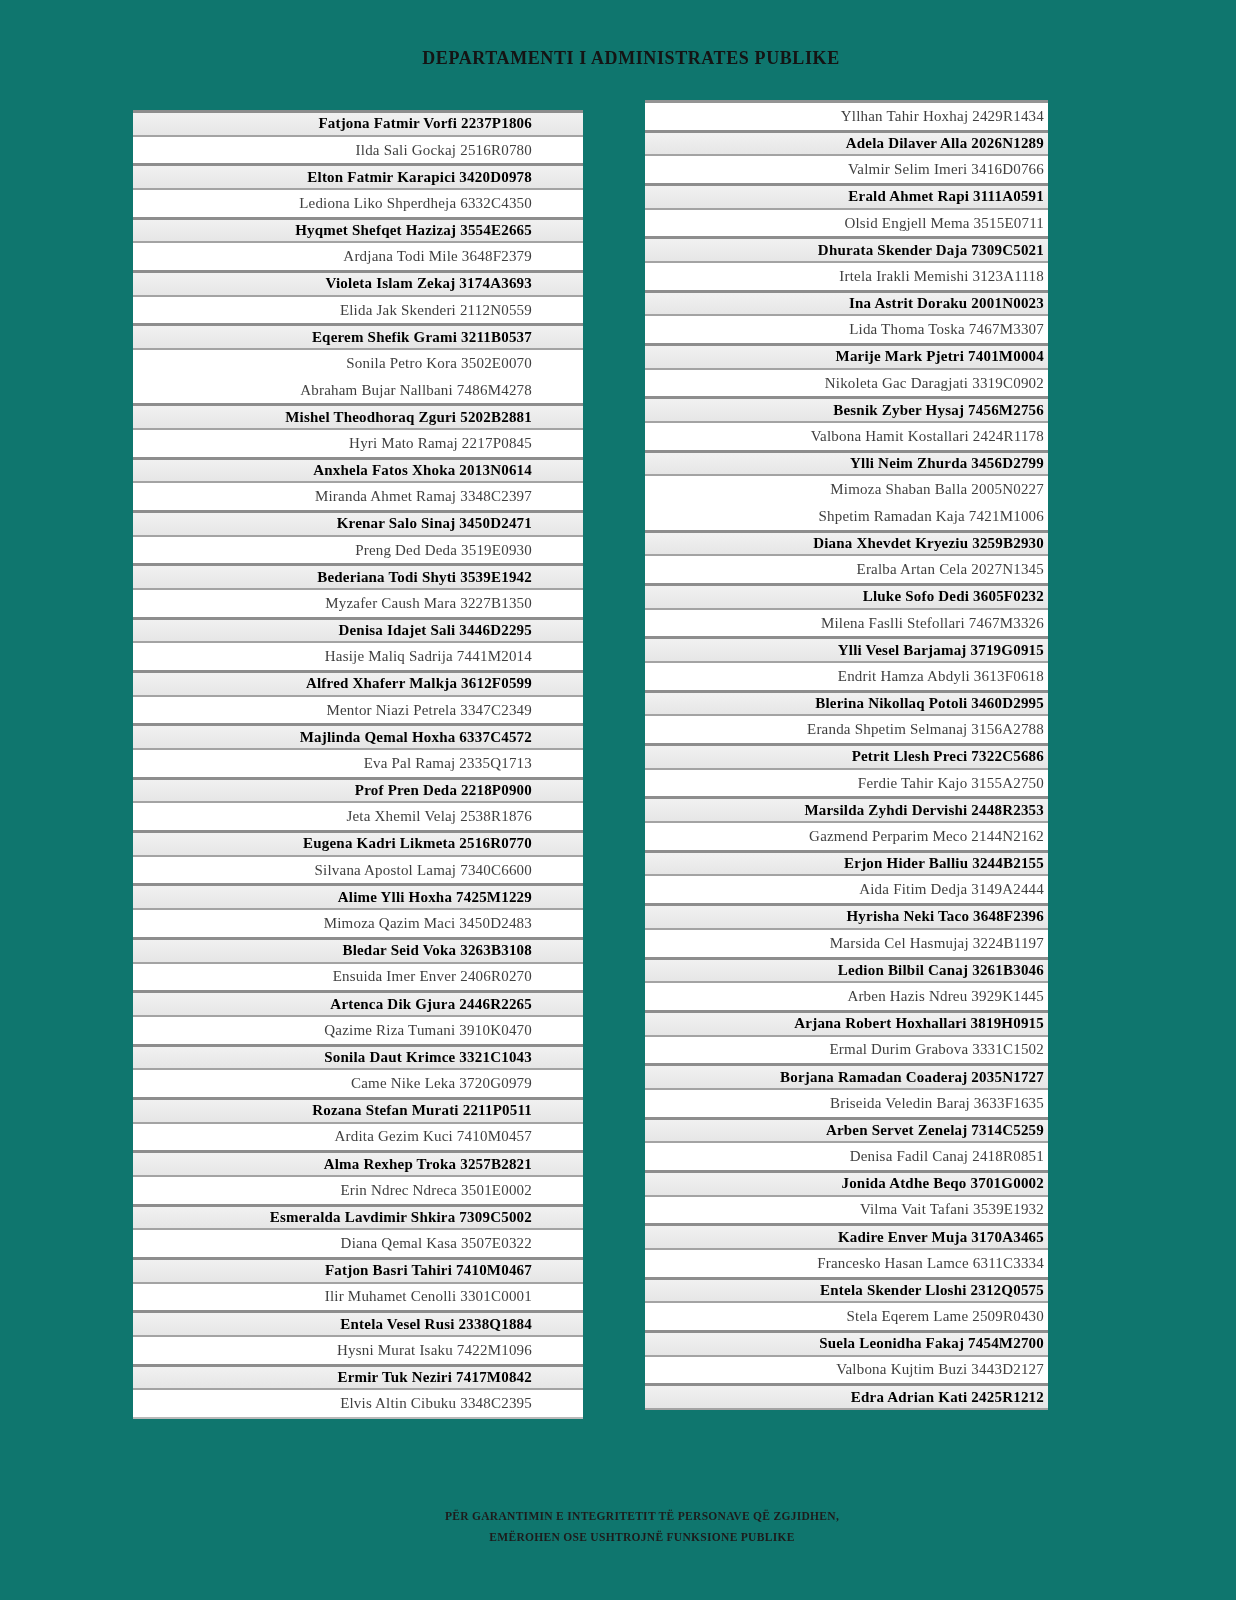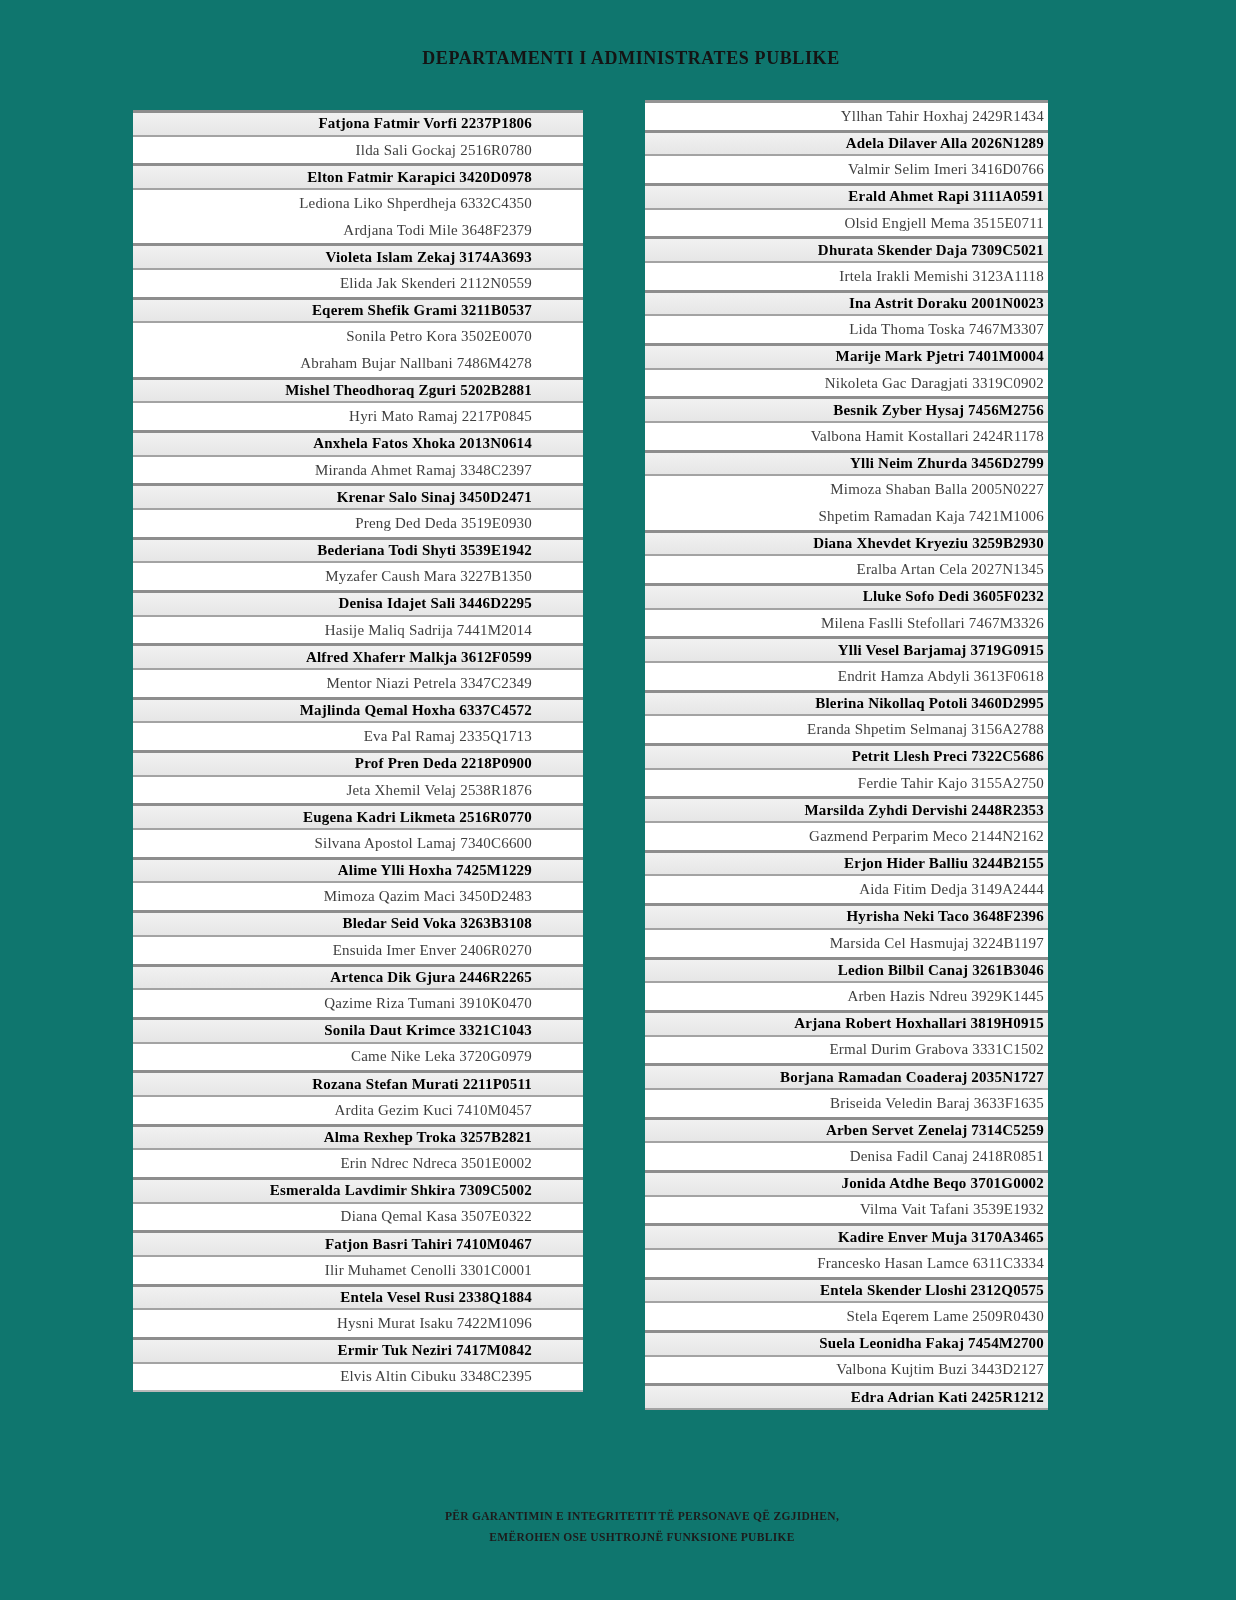--- a/index.html
+++ b/index.html
@@ -53,20 +53,21 @@
 <body>
 
 <div id="page">
   <div class="doc-title">DEPARTAMENTI I ADMINISTRATES PUBLIKE</div>
 
   <div class="col col-left">
       <div class="row shaded">Fatjona Fatmir Vorfi 2237P1806</div>
       <div class="row plain">Ilda Sali Gockaj 2516R0780</div>
       <div class="row shaded">Elton Fatmir Karapici 3420D0978</div>
       <div class="row plain">Lediona Liko Shperdheja 6332C4350</div>
+      <div class="row shaded">Hyqmet Shefqet Hazizaj 3554E2665</div>
       <div class="row plain">Ardjana Todi Mile 3648F2379</div>
       <div class="row shaded">Violeta Islam Zekaj 3174A3693</div>
       <div class="row plain">Elida Jak Skenderi 2112N0559</div>
       <div class="row shaded">Eqerem Shefik Grami 3211B0537</div>
       <div class="row plain">Sonila Petro Kora 3502E0070</div>
       <div class="row plain">Abraham Bujar Nallbani 7486M4278</div>
       <div class="row shaded">Mishel Theodhoraq Zguri 5202B2881</div>
       <div class="row plain">Hyri Mato Ramaj 2217P0845</div>
       <div class="row shaded">Anxhela Fatos Xhoka 2013N0614</div>
       <div class="row plain">Miranda Ahmet Ramaj 3348C2397</div>

